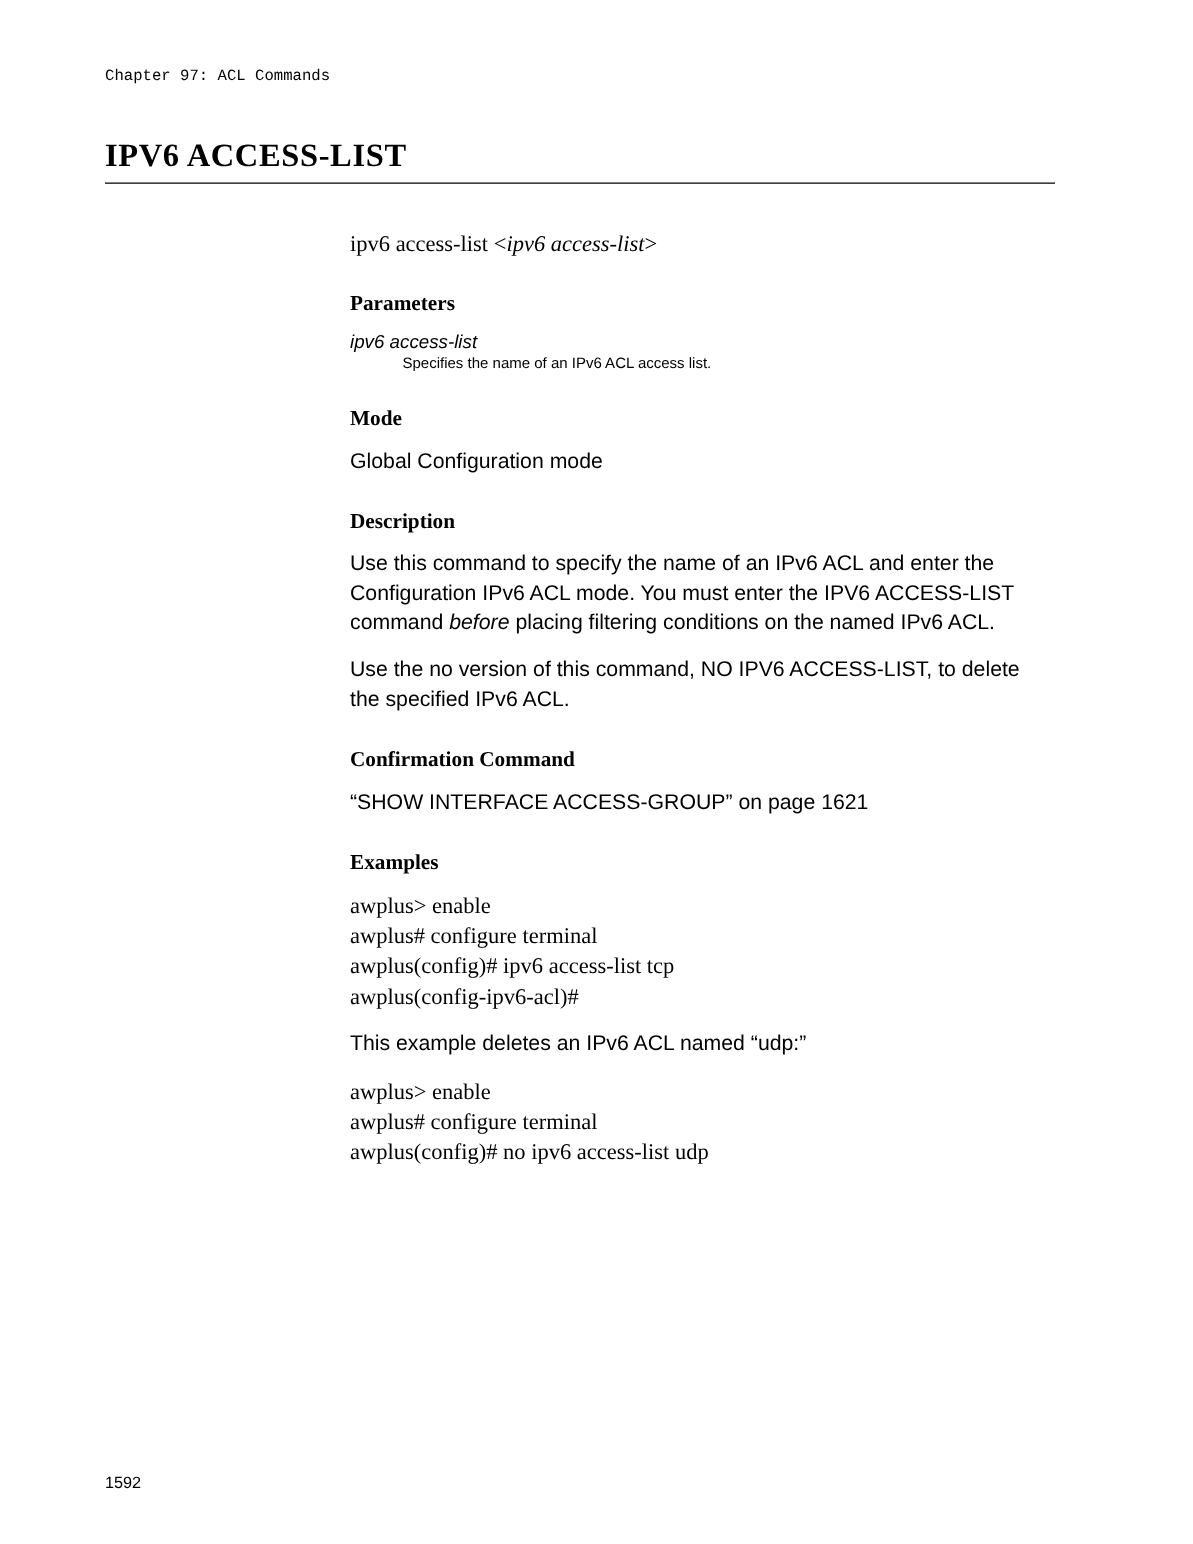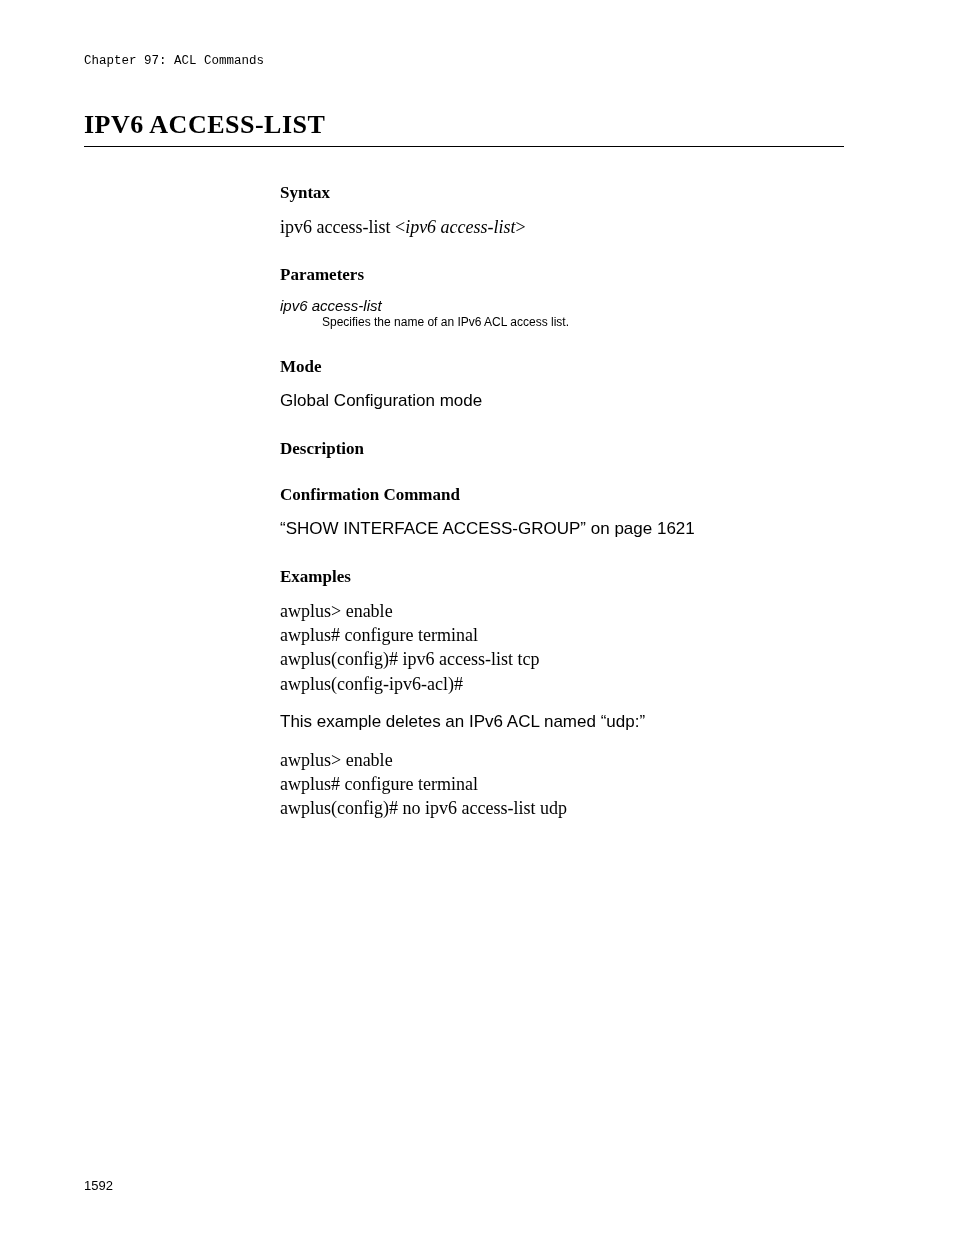--- a/index.html
+++ b/index.html
@@ -77,31 +77,32 @@
 <body>
 
 <div class="page">
 
   <div class="chapter-header">Chapter 97: ACL Commands</div>
 
   <div class="title">IPV6 ACCESS-LIST</div>
 
   <div class="content">
 
-    <div class="section-heading">Syntax</div>
     <div class="mono"><span>ipv6 access-list &lt;</span><span class="mono-italic">ipv6 access-list</span><span>&gt;</span></div>
 
     <div class="section-heading">Parameters</div>
     <div class="param-name">ipv6 access-list</div>
     <div class="param-desc">Specifies the name of an IPv6 ACL access list.</div>
 
     <div class="section-heading">Mode</div>
     <div class="body-text">Global Configuration mode</div>
 
     <div class="section-heading">Description</div>
+    <div class="body-text"><span>Use this command to specify the name of an IPv6 ACL and enter the Configuration IPv6 ACL mode. You must enter the IPV6 ACCESS-LIST command </span><span class="body-italic">before</span><span> placing filtering conditions on the named IPv6 ACL.</span></div>
+    <div class="body-text">Use the no version of this command, NO IPV6 ACCESS-LIST, to delete the specified IPv6 ACL.</div>
 
     <div class="section-heading">Confirmation Command</div>
     <div class="body-text">“SHOW INTERFACE ACCESS-GROUP” on page 1621</div>
 
     <div class="section-heading">Examples</div>
     <div class="mono">awplus&gt; enable
 awplus# configure terminal
 awplus(config)# ipv6 access-list tcp
 awplus(config-ipv6-acl)#</div>
     <div class="body-text" style="margin-top:14px;">This example deletes an IPv6 ACL named “udp:”</div>

